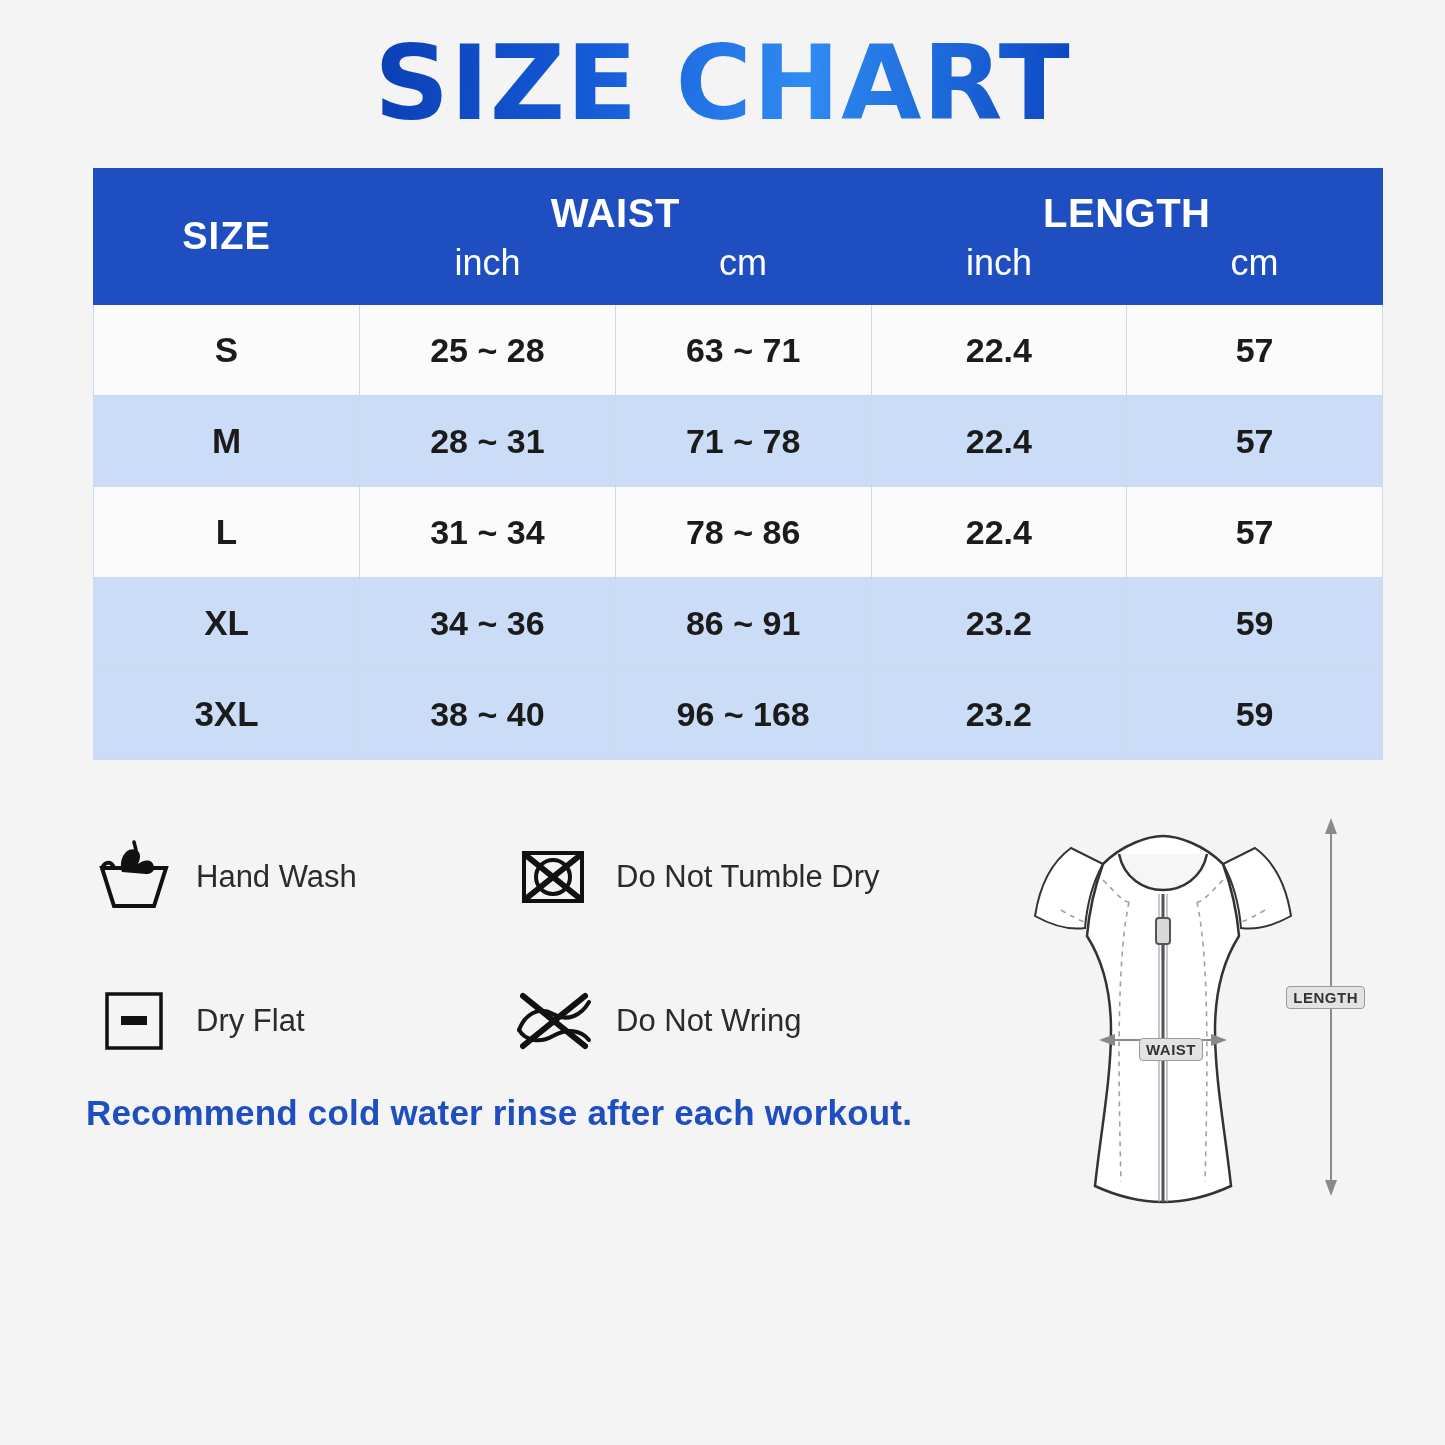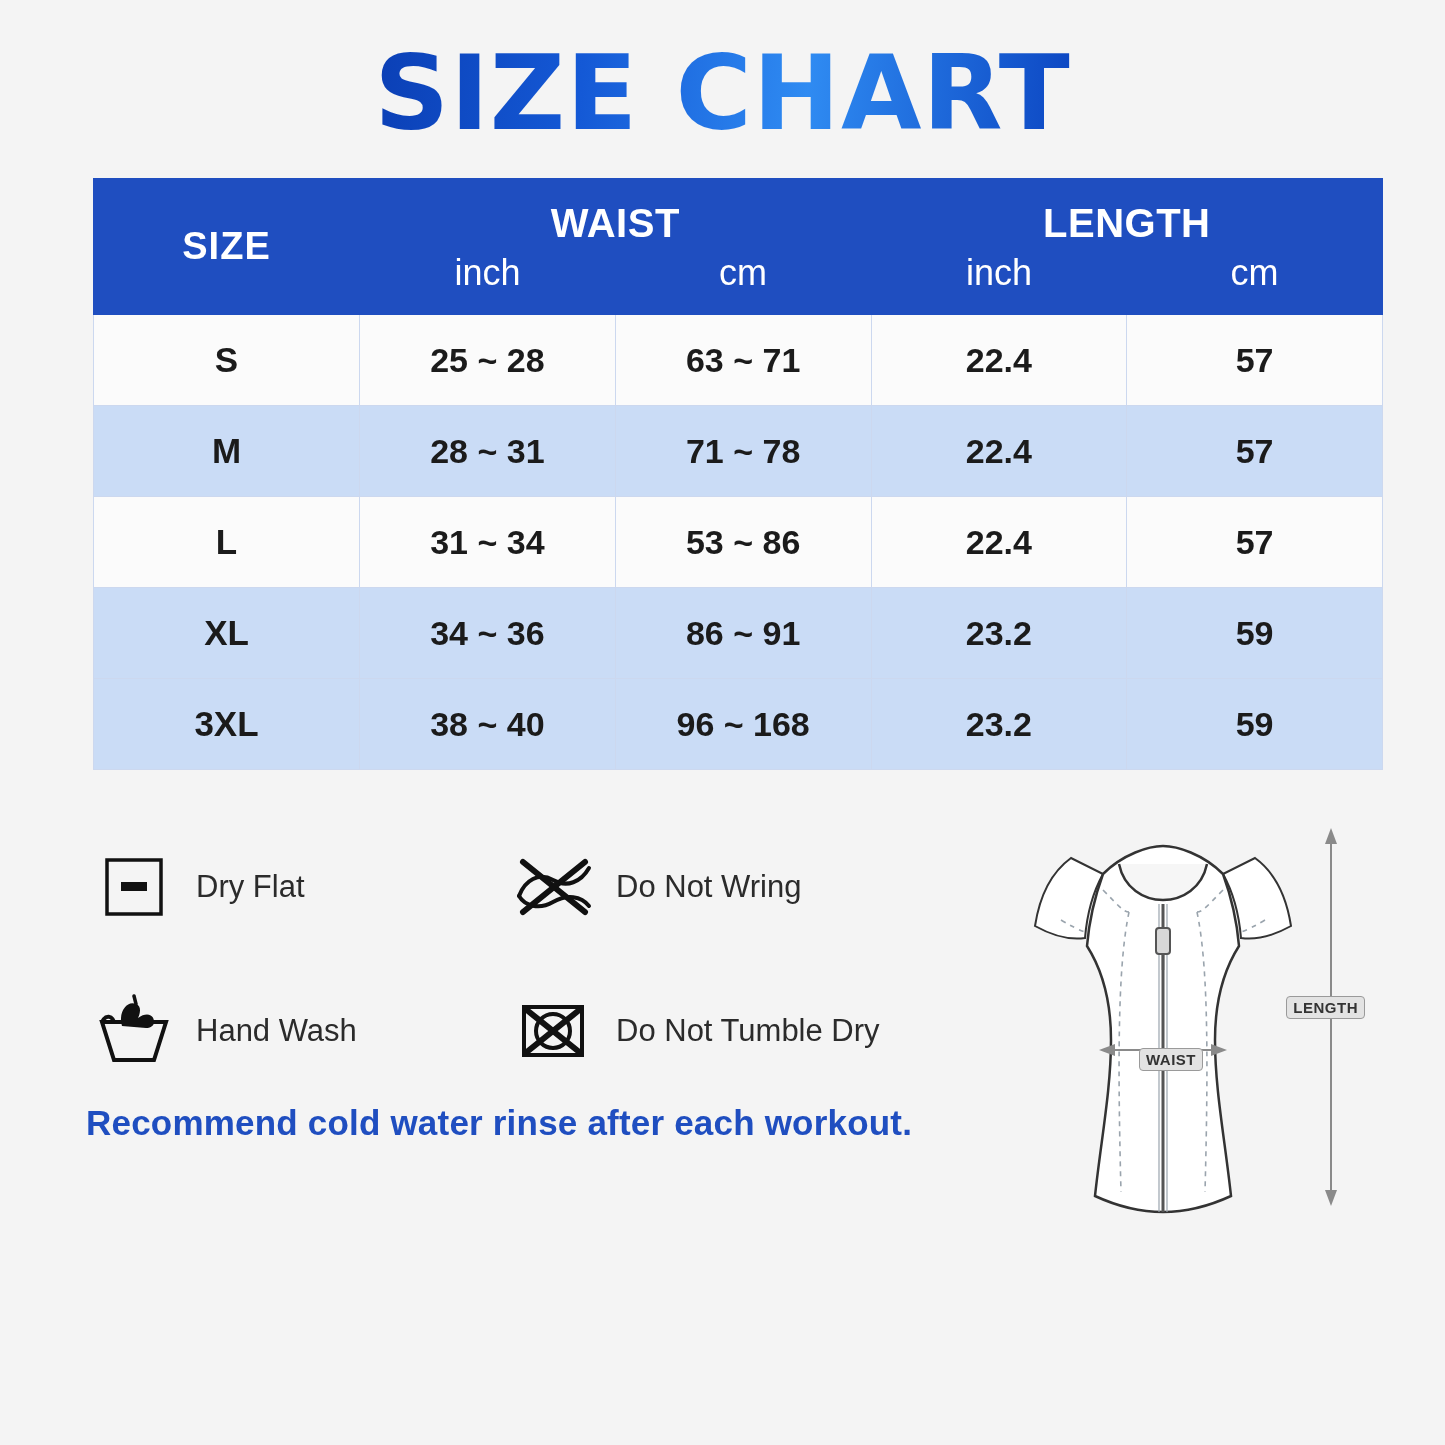--- a/index.html
+++ b/index.html
@@ -11,21 +11,21 @@
     height: 1445px;
     background: #f4f4f4;
     font-family: "Liberation Sans", sans-serif;
     overflow: hidden;
     position: relative;
   }
 
   
   .title-wrap {
     text-align: center;
-    padding-top: 36px;
+    padding-top: 26px;
   }
   .title {
     display: inline-block;
     font-size: 104px;
     font-weight: bold;
     letter-spacing: 1px;
     line-height: 1.1;
     background: linear-gradient(95deg, #0b3fb5 0%, #1459d6 30%, #2f8bf2 62%, #0c46c2 100%);
     -webkit-background-clip: text;
     background-clip: text;
@@ -204,21 +204,21 @@
       <tr class="row-even">
         <td class="size-cell">M</td>
         <td>28 ~ 31</td>
         <td>71 ~ 78</td>
         <td>22.4</td>
         <td>57</td>
       </tr>
       <tr class="row-odd">
         <td class="size-cell">L</td>
         <td>31 ~ 34</td>
-        <td>53 ~ 86</td>
+        <td>78 ~ 86</td>
         <td>22.4</td>
         <td>57</td>
       </tr>
       <tr class="row-even">
         <td class="size-cell">XL</td>
         <td>34 ~ 36</td>
         <td>86 ~ 91</td>
         <td>23.2</td>
         <td>59</td>
       </tr>
@@ -229,20 +229,48 @@
         <td>23.2</td>
         <td>59</td>
       </tr>
     </tbody>
   </table>
 </div>
 
 <div class="lower">
 
   <div class="care-grid">
+    <div class="care-row">
+
+      <div class="care-item">
+        <div class="care-icon">
+          <svg width="84" height="78" viewBox="0 0 84 78">
+            <path d="M10 30 L74 30 L62 68 L22 68 Z" fill="none" stroke="#111" stroke-width="4"></path>
+            <path d="M10 30 C14 22 20 24 22 30" fill="none" stroke="#111" stroke-width="4"></path>
+            <path d="M30 34 C26 22 34 8 44 12 C50 14 48 22 46 26 C54 20 62 22 62 30 C62 34 58 36 54 36 Z" fill="#111"></path>
+            <path d="M44 12 L42 4" stroke="#111" stroke-width="3.5" stroke-linecap="round"></path>
+          </svg>
+        </div>
+        <div class="care-label">Hand Wash</div>
+      </div>
+
+      <div class="care-item">
+        <div class="care-icon">
+          <svg width="84" height="76" viewBox="0 0 84 76">
+            <rect x="12" y="14" width="58" height="48" fill="none" stroke="#111" stroke-width="4"></rect>
+            <circle cx="41" cy="38" r="17" fill="none" stroke="#111" stroke-width="4"></circle>
+            <path d="M16 18 L66 58" stroke="#111" stroke-width="6" stroke-linecap="round"></path>
+            <path d="M66 18 L16 58" stroke="#111" stroke-width="6" stroke-linecap="round"></path>
+          </svg>
+        </div>
+        <div class="care-label">Do Not Tumble Dry</div>
+      </div>
+
+    </div>
+
     <div class="care-row">
 
       <div class="care-item">
         <div class="care-icon">
           <svg width="78" height="74" viewBox="0 0 78 74">
             <rect x="12" y="10" width="54" height="54" fill="none" stroke="#111" stroke-width="3.5"></rect>
             <rect x="26" y="32" width="26" height="9" fill="#111"></rect>
           </svg>
         </div>
         <div class="care-label">Dry Flat</div>
@@ -254,48 +282,20 @@
             <path d="M10 46 C16 30 30 22 44 30 C58 38 72 32 80 18" fill="none" stroke="#111" stroke-width="4" stroke-linecap="round"></path>
             <path d="M10 46 C16 56 30 60 44 52 C58 44 72 46 80 56" fill="none" stroke="#111" stroke-width="4" stroke-linecap="round"></path>
             <path d="M14 12 L76 62" stroke="#111" stroke-width="6" stroke-linecap="round"></path>
             <path d="M76 12 L14 62" stroke="#111" stroke-width="6" stroke-linecap="round"></path>
           </svg>
         </div>
         <div class="care-label">Do Not Wring</div>
       </div>
 
     </div>
-
-    <div class="care-row">
-
-      <div class="care-item">
-        <div class="care-icon">
-          <svg width="84" height="78" viewBox="0 0 84 78">
-            <path d="M10 30 L74 30 L62 68 L22 68 Z" fill="none" stroke="#111" stroke-width="4"></path>
-            <path d="M10 30 C14 22 20 24 22 30" fill="none" stroke="#111" stroke-width="4"></path>
-            <path d="M30 34 C26 22 34 8 44 12 C50 14 48 22 46 26 C54 20 62 22 62 30 C62 34 58 36 54 36 Z" fill="#111"></path>
-            <path d="M44 12 L42 4" stroke="#111" stroke-width="3.5" stroke-linecap="round"></path>
-          </svg>
-        </div>
-        <div class="care-label">Hand Wash</div>
-      </div>
-
-      <div class="care-item">
-        <div class="care-icon">
-          <svg width="84" height="76" viewBox="0 0 84 76">
-            <rect x="12" y="14" width="58" height="48" fill="none" stroke="#111" stroke-width="4"></rect>
-            <circle cx="41" cy="38" r="17" fill="none" stroke="#111" stroke-width="4"></circle>
-            <path d="M16 18 L66 58" stroke="#111" stroke-width="6" stroke-linecap="round"></path>
-            <path d="M66 18 L16 58" stroke="#111" stroke-width="6" stroke-linecap="round"></path>
-          </svg>
-        </div>
-        <div class="care-label">Do Not Tumble Dry</div>
-      </div>
-
-    </div>
   </div>
 
   <div class="recommend">Recommend cold water rinse after each workout.</div>
 
   <div class="garment">
     <svg width="420" height="420" viewBox="0 0 420 420">
 
       <path d="M118 58 C96 74 86 100 82 126 C100 136 118 140 132 138 C134 114 140 92 150 74 Z" fill="#ffffff" stroke="#333" stroke-width="2"></path>
       <path d="M302 58 C324 74 334 100 338 126 C320 136 302 140 288 138 C286 114 280 92 270 74 Z" fill="#ffffff" stroke="#333" stroke-width="2"></path>
 

